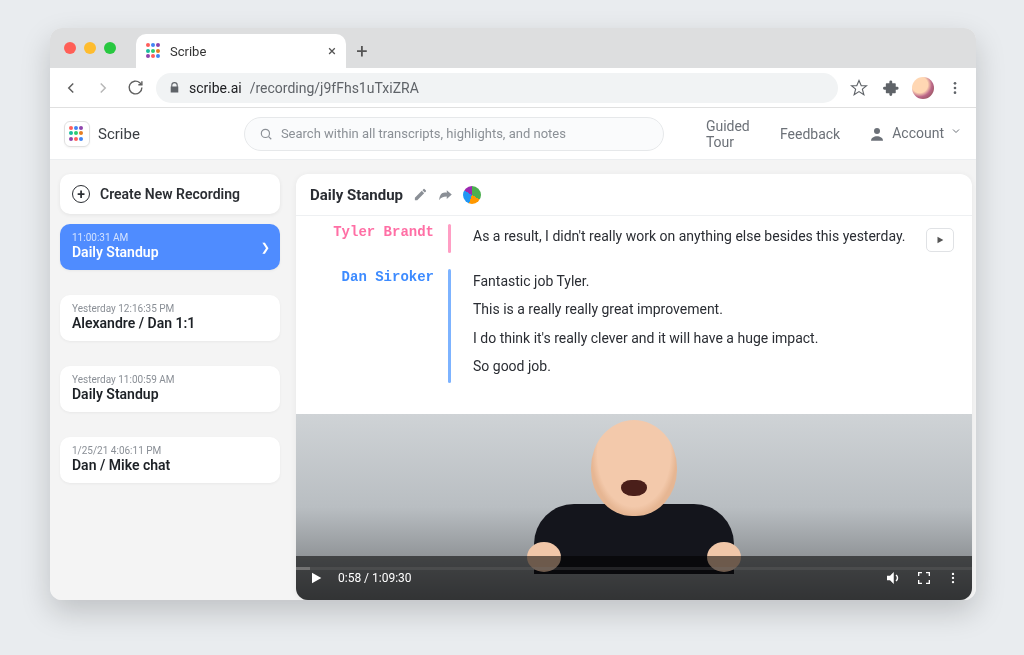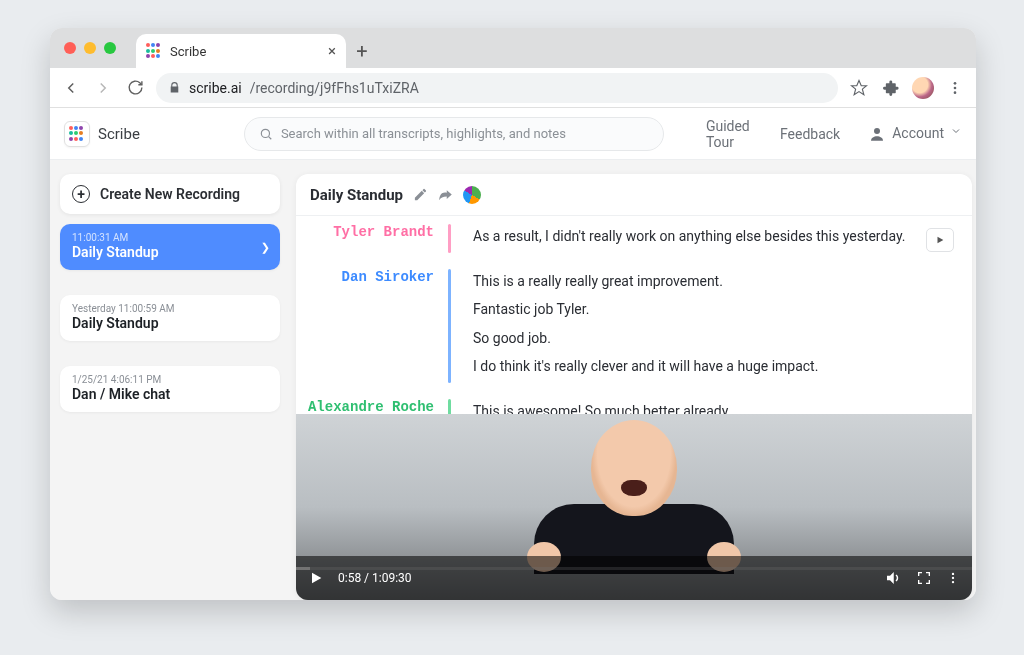--- a/index.html
+++ b/index.html
@@ -201,20 +201,24 @@
         <span class="plusicon">+</span>
         <span>Create New Recording</span>
       </div>
       <div class="reclist" id="reclist">
           <div class="reccard active">
             <div class="ts">11:00:31 AM</div>
             <div class="ttl">Daily Standup</div>
             <span class="chev">❯</span>
           </div>
           <div class="reccard">
+            <div class="ts">Yesterday 12:16:35 PM</div>
+            <div class="ttl">Alexandre / Dan 1:1</div>
+          </div>
+          <div class="reccard">
             <div class="ts">Yesterday 11:00:59 AM</div>
             <div class="ttl">Daily Standup</div>
           </div>
           <div class="reccard">
             <div class="ts">1/25/21 4:06:11 PM</div>
             <div class="ttl">Dan / Mike chat</div>
           </div>
         </div>
     </div>
 
@@ -245,31 +249,24 @@
               <div class="speaker sp-pink">Tyler Brandt</div>
               <div class="segline bl-pink"></div>
               <div class="lines">
                 <p>As a result, I didn't really work on anything else besides this yesterday.</p>
               </div>
             </div>
             <div class="segment">
               <div class="speaker sp-blue">Dan Siroker</div>
               <div class="segline bl-blue"></div>
               <div class="lines">
+                <p>Fantastic job Tyler.</p>
                 <p>This is a really really great improvement.</p>
-                <p>Fantastic job Tyler.</p>
+                <p>I do think it's really clever and it will have a huge impact.</p>
                 <p>So good job.</p>
-                <p>I do think it's really clever and it will have a huge impact.</p>
-              </div>
-            </div>
-            <div class="segment">
-              <div class="speaker sp-green">Alexandre Roche</div>
-              <div class="segline bl-green"></div>
-              <div class="lines">
-                <p>This is awesome! So much better already.</p>
               </div>
             </div>
           </div>
 
         <div class="video">
           <div class="person">
             <div class="torso"></div>
             <div class="head">
                 <div class="mouth"></div>
               </div>

